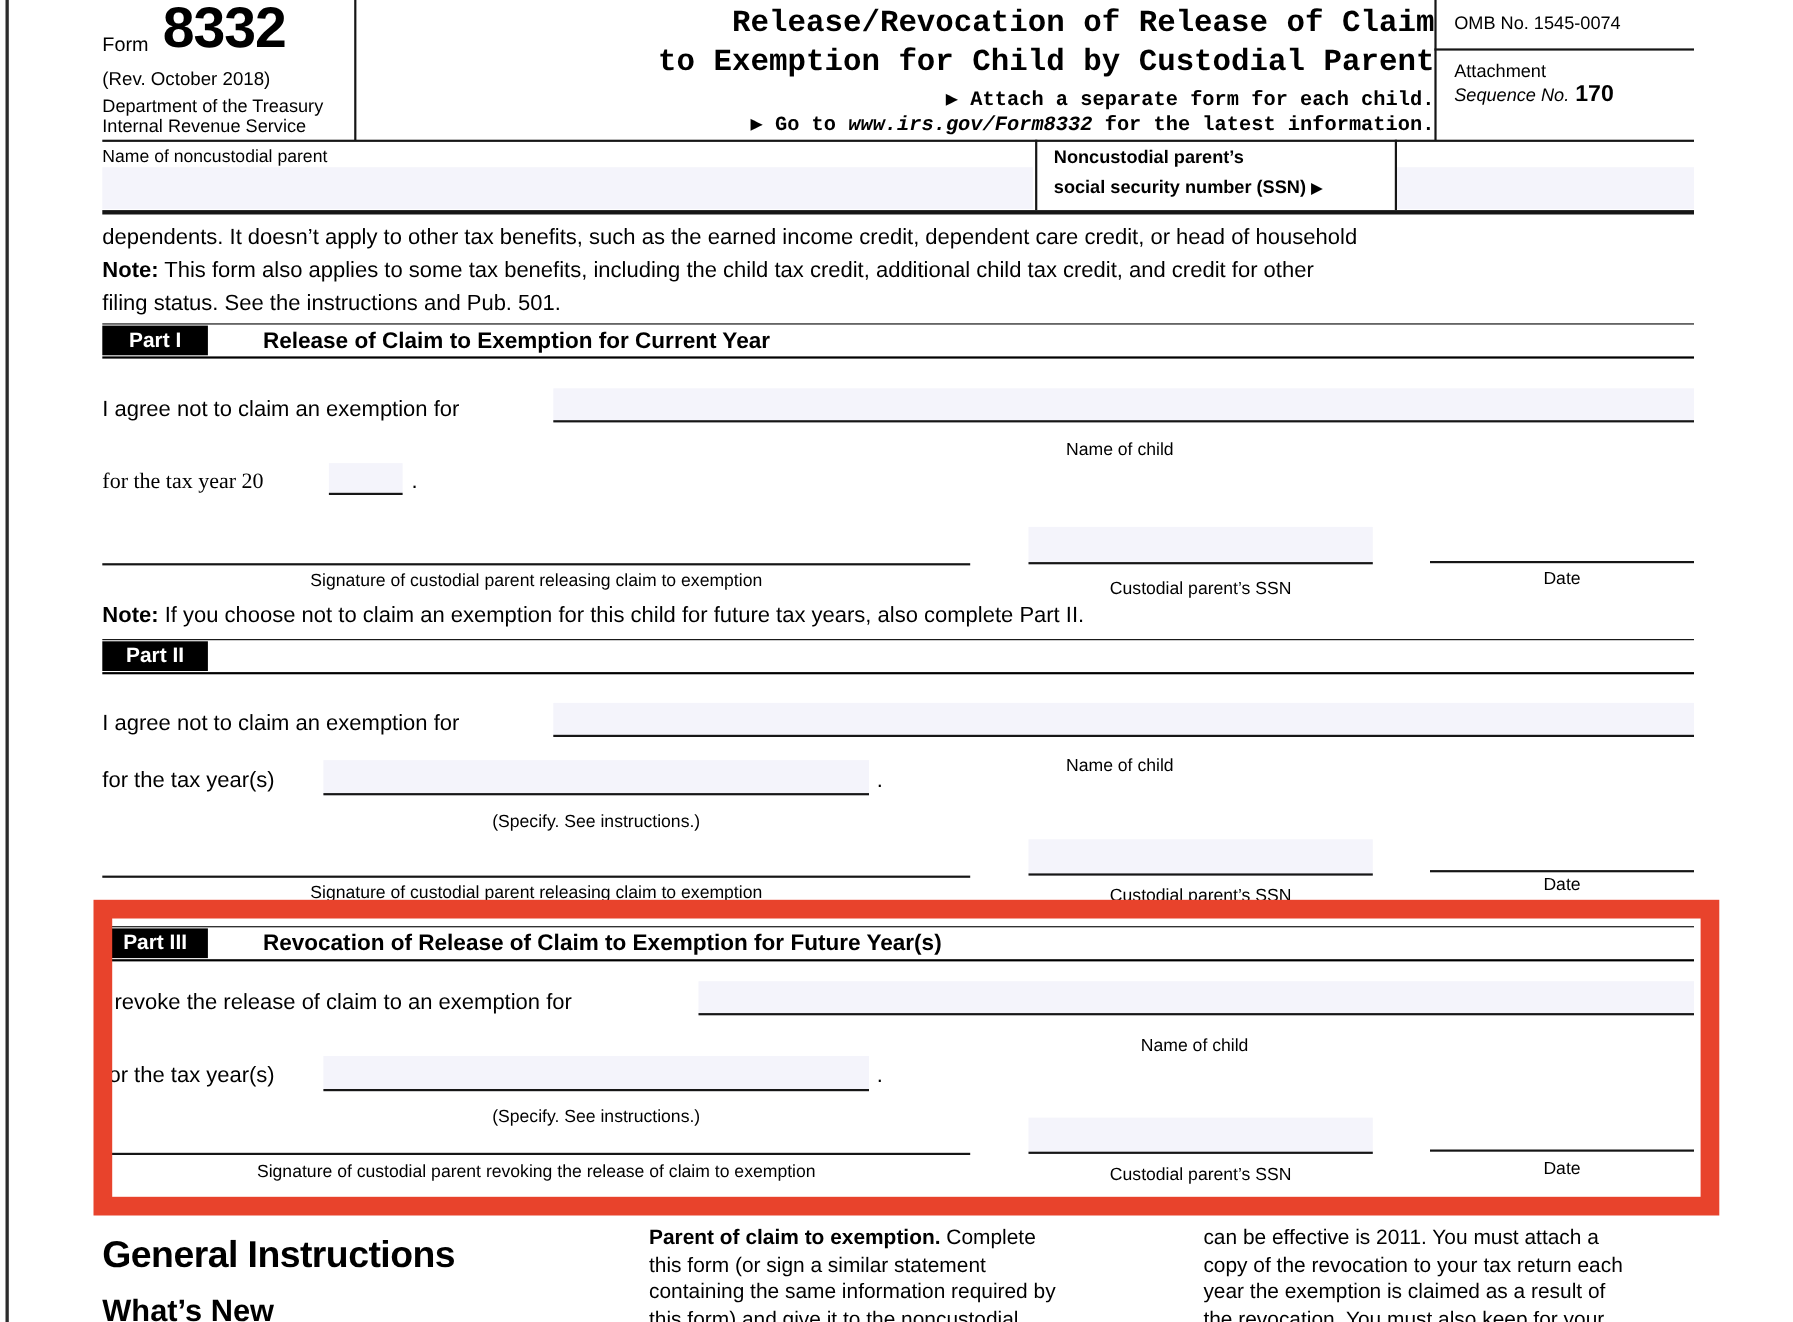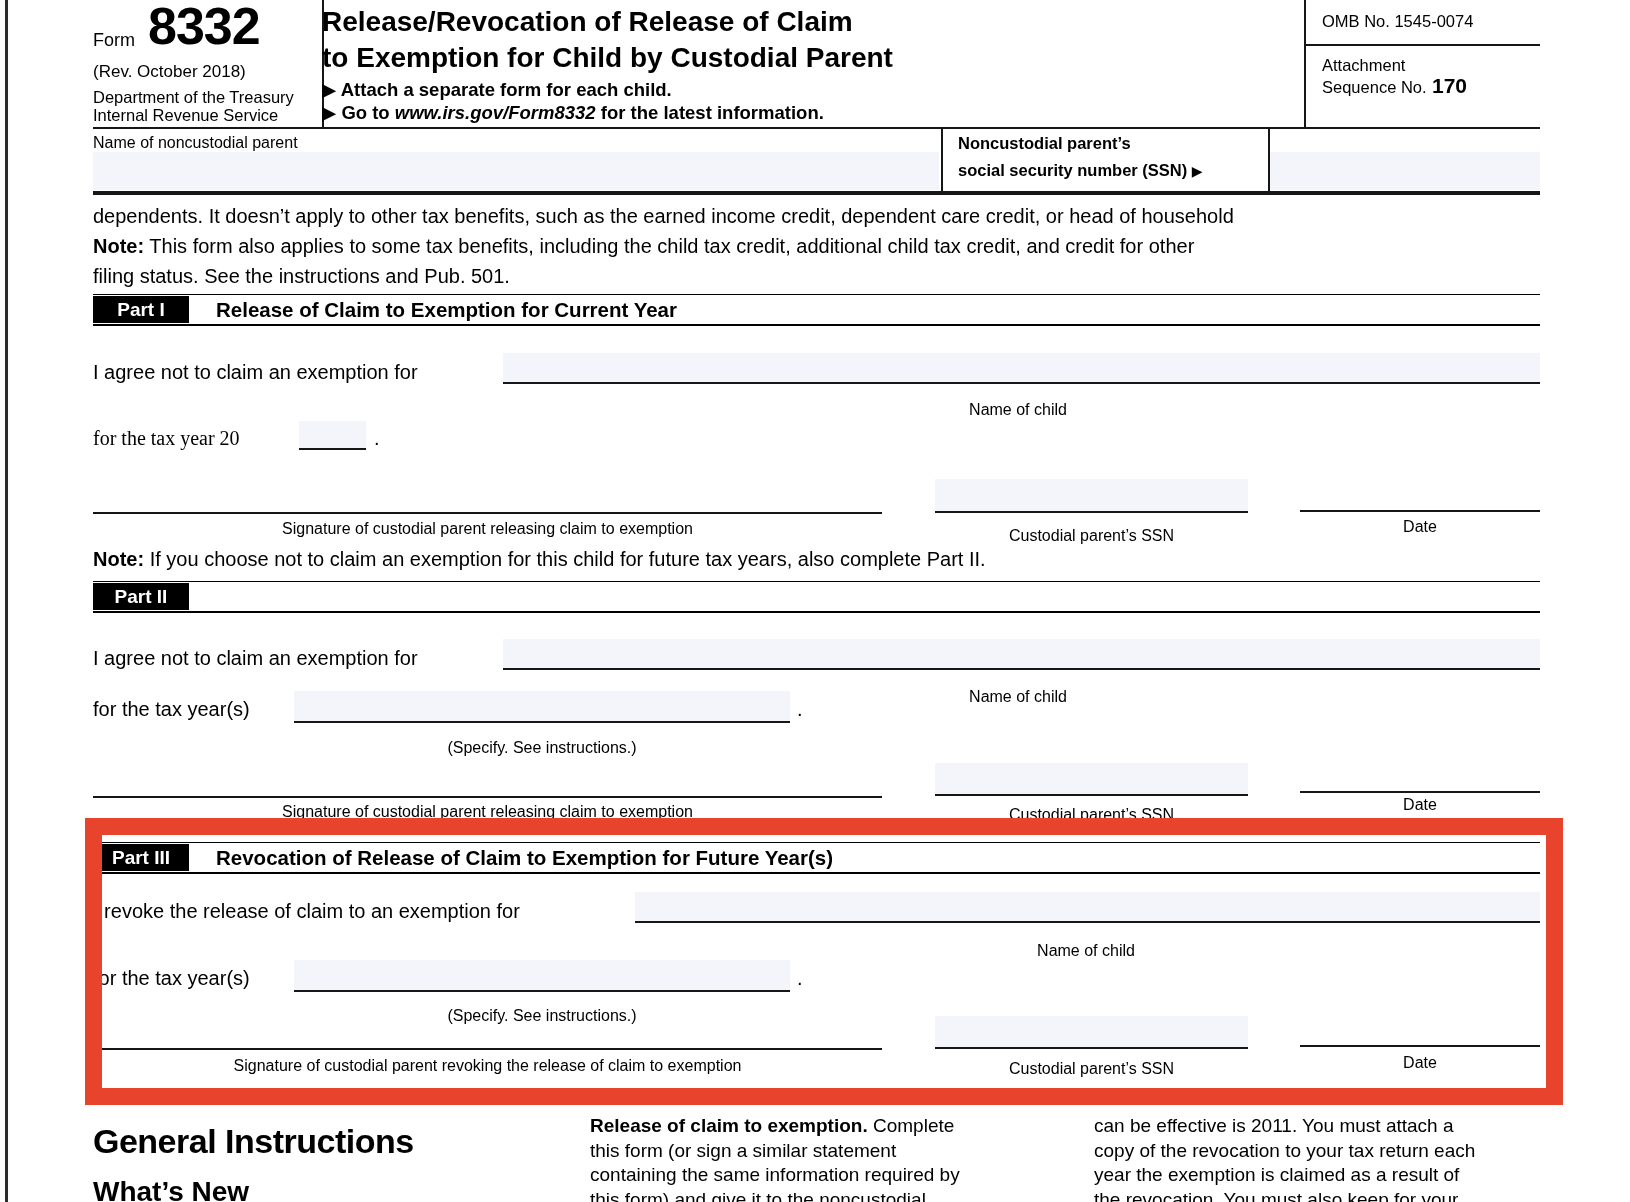--- a/index.html
+++ b/index.html
@@ -11,23 +11,23 @@
   .field{position:absolute;background:var(--field-bg,#f4f4fb);border:none;outline:none;
          font:18px "Liberation Sans",sans-serif;padding:0 6px;box-sizing:border-box;}
   .field.u{border-bottom:2px solid #161616;}
   .lbl{position:absolute;font-size:16px;line-height:19px;white-space:nowrap;}
   .lbl.c{text-align:center;white-space:nowrap;}
   .stmt{position:absolute;font-size:20px;white-space:nowrap;}
   .band{position:absolute;left:93px;width:1447px;height:29px;
         border-top:1.5px solid #000;border-bottom:2.5px solid #000;background:#fff;}
   .band .pbox{position:absolute;left:0;top:1px;bottom:1px;width:96px;background:#000;color:#fff;
         font-weight:bold;font-size:19px;display:flex;align-items:center;justify-content:center;}
-  .band .ptitle{position:absolute;left:123px;top:3px;font-size:20.5px;font-weight:bold;white-space:nowrap;}
+  .band .ptitle{position:absolute;left:146px;top:3px;font-size:20.5px;font-weight:bold;white-space:nowrap;}
   .notewrap{position:absolute;left:93px;width:1447px;font-size:20px;line-height:30px;}
-  .hdr-c{position:absolute;left:322px;width:982px;text-align:left;}
+  .hdr-c{position:absolute;left:322px;width:982px;text-align:right;font-family:Liberation Mono, monospace;}
   .title-ln{font-size:28px;font-weight:bold;line-height:36px;}
   .bold-sub{font-size:18.5px;font-weight:bold;}
   .colline{font-size:19px;line-height:24.5px;white-space:nowrap;}
   .redbox{position:absolute;left:85px;top:818px;width:1478px;height:287px;box-sizing:border-box;
           border:17px solid var(--highlight-red,#e8432c);z-index:50;}
   i.url{font-style:italic;}
 </style>
 </head>
 <body>
 
@@ -53,21 +53,21 @@
     <span>Attach a separate form for each child.</span>
   </div>
   <div class="hdr-c bold-sub" style="top:102px;">
     <span>▶</span>
     <span>Go to </span><i class="url">www.irs.gov/Form8332</i><span> for the latest information.</span>
   </div>
 
   <span class="abs" style="left:1322px;top:12px;font-size:16.5px;">OMB No. 1545-0074</span>
   <div class="line" style="left:1304px;top:44px;width:236px;height:1.5px;"></div>
   <span class="abs" style="left:1322px;top:56px;font-size:16.5px;">Attachment</span>
-  <span class="abs" style="left:1322px;top:78px;font-size:16.5px;">Sequence No.</span>
+  <span class="abs" style="left:1322px;top:78px;font-size:16.5px;font-style:italic;">Sequence No.</span>
   <span class="abs" style="left:1432px;top:74px;font-size:21px;font-weight:bold;">170</span>
 
   <div class="line" style="left:93px;top:127px;width:1447px;height:1.5px;"></div>
   <span class="lbl" style="left:93px;top:133px;">Name of noncustodial parent</span>
   <input class="field" style="left: 93px; top: 152px; width: 846px; height: 38px;" value="">
   <div class="vline" style="left:941px;top:127px;height:64px;"></div>
   <div class="vline" style="left:1268px;top:127px;height:64px;"></div>
   <span class="lbl" style="left:958px;top:134px;font-weight:bold;font-size:16.5px;">Noncustodial parent’s</span>
   <span class="lbl" style="left:958px;top:161px;font-weight:bold;font-size:16.5px;">
     <span>social security number (SSN)</span>
@@ -146,21 +146,21 @@
   <div class="lbl c" style="left:93px;top:1056px;width:789px;">Signature of custodial parent revoking the release of claim to exemption</div>
   <div class="lbl c" style="left:935px;top:1059px;width:313px;">Custodial parent’s SSN</div>
   <div class="lbl c" style="left:1300px;top:1053px;width:240px;">Date</div>
 
   <div class="redbox"></div>
 
   <div class="abs" style="left:93px;top:1122px;font-size:34px;font-weight:bold;letter-spacing:-0.5px;">General Instructions</div>
   <div class="abs" style="left:93px;top:1176px;font-size:28px;font-weight:bold;">What’s New</div>
 
   <div class="abs" style="left:590px;top:1114px;">
-    <div class="colline"><b>Release of claim to exemption.</b><span> Complete</span></div>
+    <div class="colline"><b>Parent of claim to exemption.</b><span> Complete</span></div>
     <div class="colline">this form (or sign a similar statement</div>
     <div class="colline">containing the same information required by</div>
     <div class="colline">this form) and give it to the noncustodial</div>
   </div>
 
   <div class="abs" style="left:1094px;top:1114px;">
     <div class="colline">can be effective is 2011. You must attach a</div>
     <div class="colline">copy of the revocation to your tax return each</div>
     <div class="colline">year the exemption is claimed as a result of</div>
     <div class="colline">the revocation. You must also keep for your</div>

